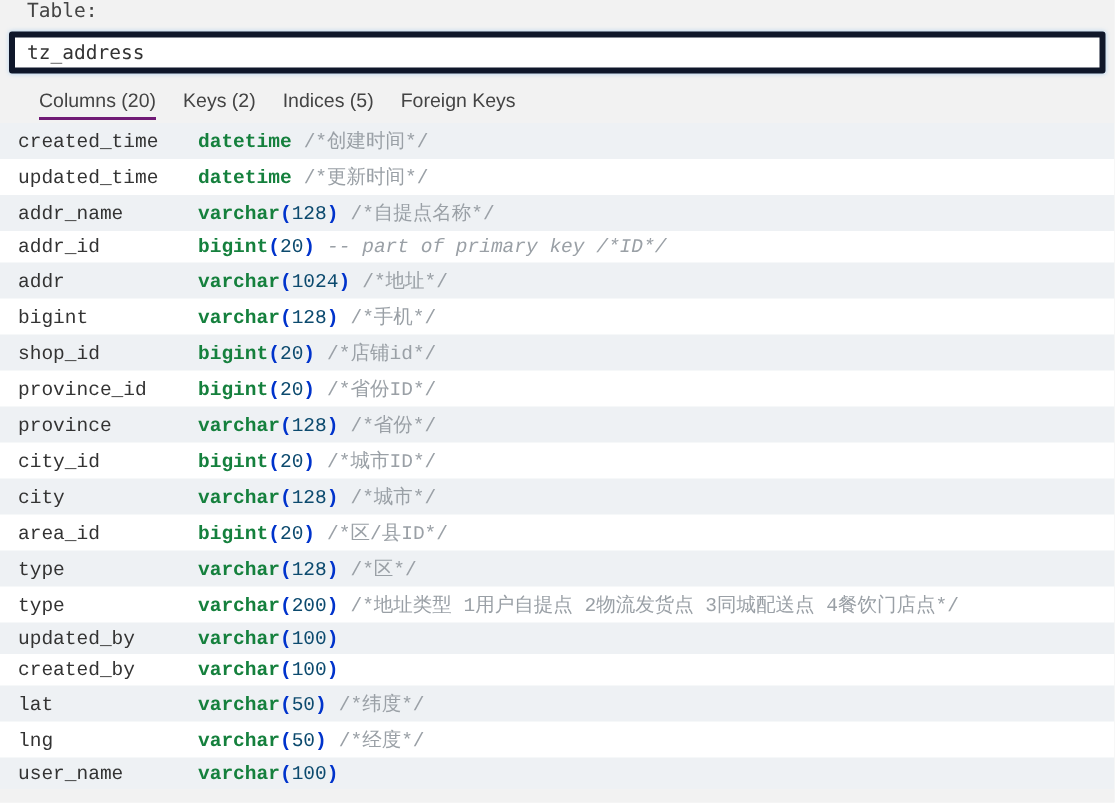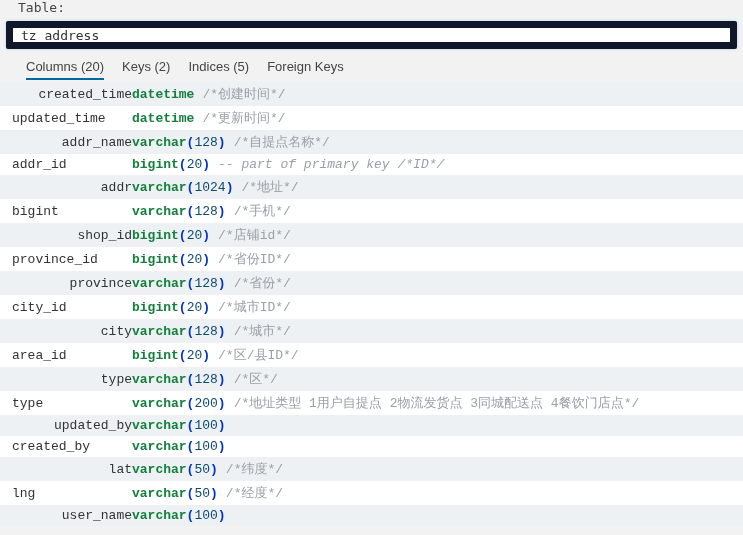--- a/index.html
+++ b/index.html
@@ -20,21 +20,21 @@
     font-family: Menlo, Consolas, monospace;
     color: #444;
     padding: 0 0 6px 0;
     font-size: 13px;
     margin-left: 12px;
   }
   .table-input {
     box-sizing: border-box;
     width: 100%;
     height: 28px;
-    border: 7px solid #0f172a;
+    border: 4px solid #0f172a;
     background: #fff;
     outline: none;
     font-family: Menlo, Consolas, monospace;
     font-size: 13px;
     color: #333;
     padding: 4px 8px;
     border-radius: 2px;
     box-shadow: 0 0 3px rgba(90,164,230,0.4);
   }
   .tabs {
@@ -43,37 +43,36 @@
     padding: 10px 12px 0 26px;
     font-family: -apple-system, "Segoe UI", Arial, sans-serif;
     font-size: 13px;
     color: #444;
   }
   .tab {
     padding-bottom: 4px;
     cursor: pointer;
   }
   .tab.active {
-    border-bottom: 2px solid #0369a1;
+    border-bottom: 2px solid #701a75;
   }
   .cols {
     margin-top: 2px;
     background: #fff;
   }
   .row {
     display: flex;
     align-items: baseline;
     padding: 3px 12px;
     box-sizing: border-box;
     white-space: nowrap;
     overflow: hidden;
   }
   .row.alt {
     background: #eef1f4;
-    text-align: right;
   }
   .col-name {
     flex: 0 0 120px;
     color: #333;
   }
   .col-type .tname {
     color: #15803d;
     font-weight: 600;
   }
   .col-type .paren {

